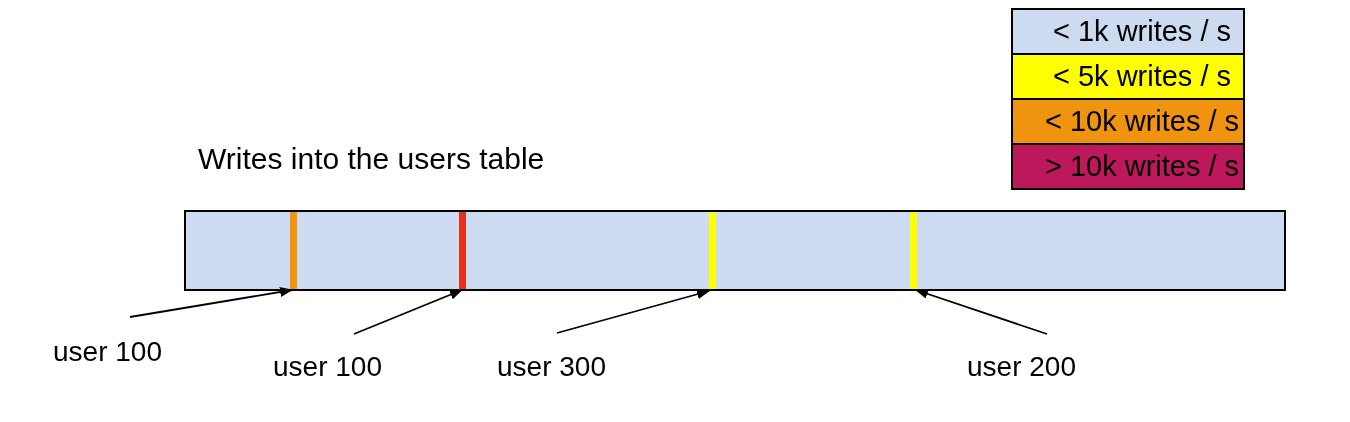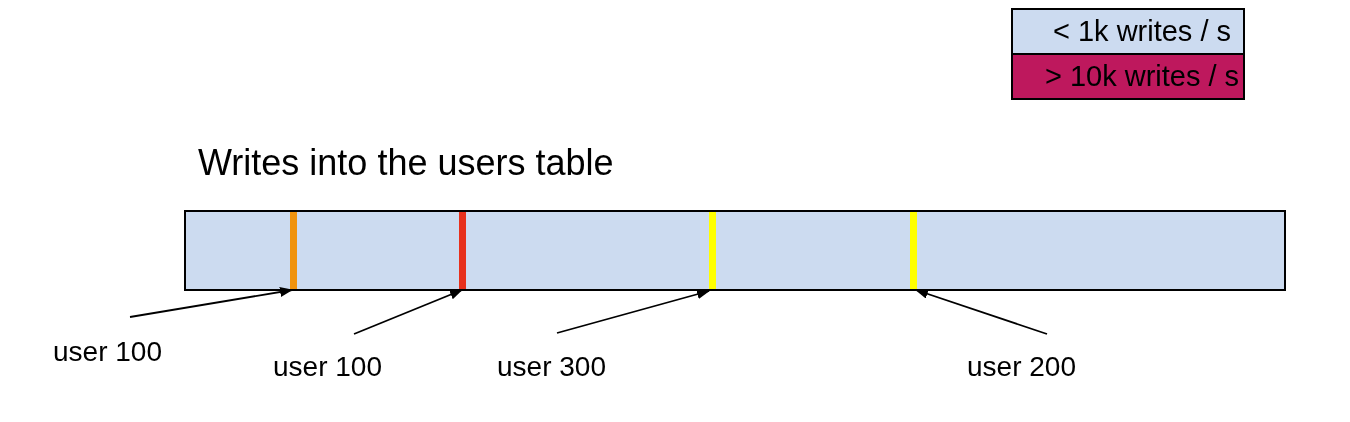--- a/index.html
+++ b/index.html
@@ -12,21 +12,21 @@
     position: relative;
     width: 1350px;
     height: 422px;
     background: #ffffff;
     overflow: hidden;
   }
   .title {
     position: absolute;
     left: 198px;
     top: 142px;
-    font-size: 36px;
+    font-size: 30px;
     line-height: 1.15;
     white-space: nowrap;
   }
   .legend {
     position: absolute;
     left: 1011px;
     top: 8px;
     width: 234px;
   }
   .legend-row {
@@ -80,21 +80,27 @@
 
 <div class="canvas">
 
   <div class="title">Writes into the users table</div>
 
   <div class="legend" id="legend">
     <div class="legend-row" style="background-color: rgb(204, 219, 240);">
       <span class="legend-label">&lt; 1k writes / s</span>
     </div>
 
+    <div class="legend-row" style="background-color: rgb(255, 255, 0);">
+      <span class="legend-label">&lt; 5k writes / s</span>
+    </div>
 
+    <div class="legend-row" style="background-color: rgb(240, 147, 14);">
+      <span class="legend-label">&lt; 10k writes / s</span>
+    </div>
 
     <div class="legend-row" style="background-color: #be185d;">
       <span class="legend-label">&gt; 10k writes / s</span>
     </div>
   </div>
 
   <div class="bar" id="bar" style="background-color: rgb(204, 219, 240); border-color: rgb(0, 0, 0);">
     <div class="stripe" style="left: 104px; background-color: rgb(240, 147, 14);"></div>
 
     <div class="stripe" style="left: 273px; background-color: rgb(231, 48, 28);"></div>

